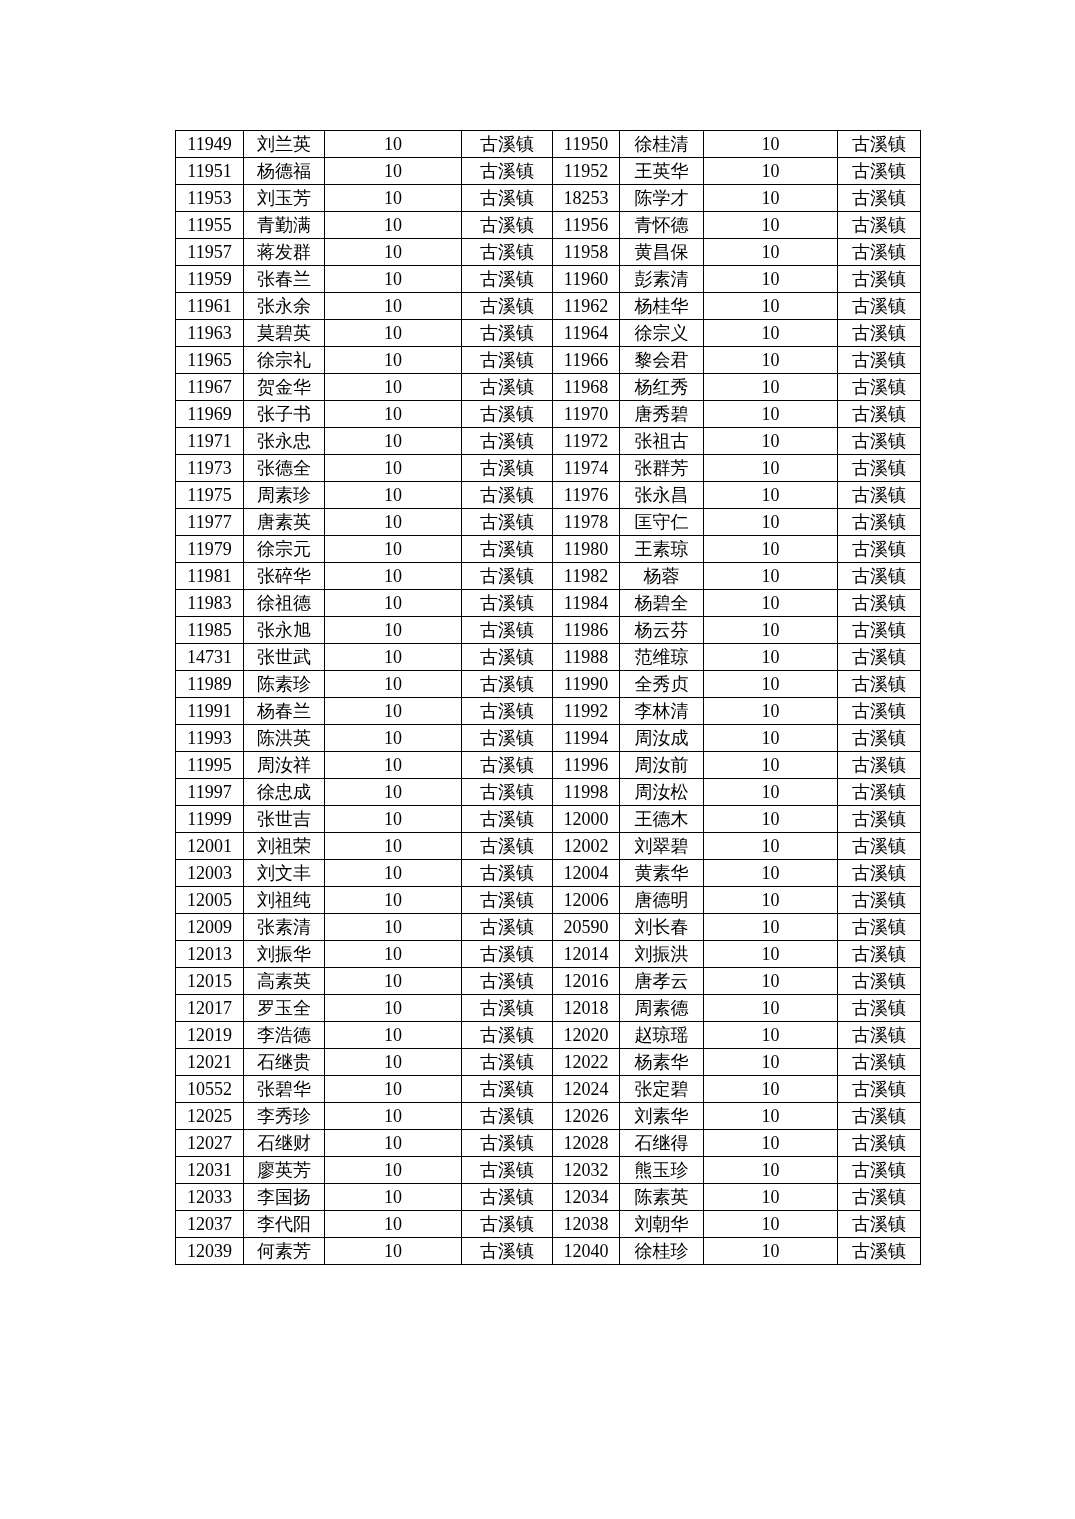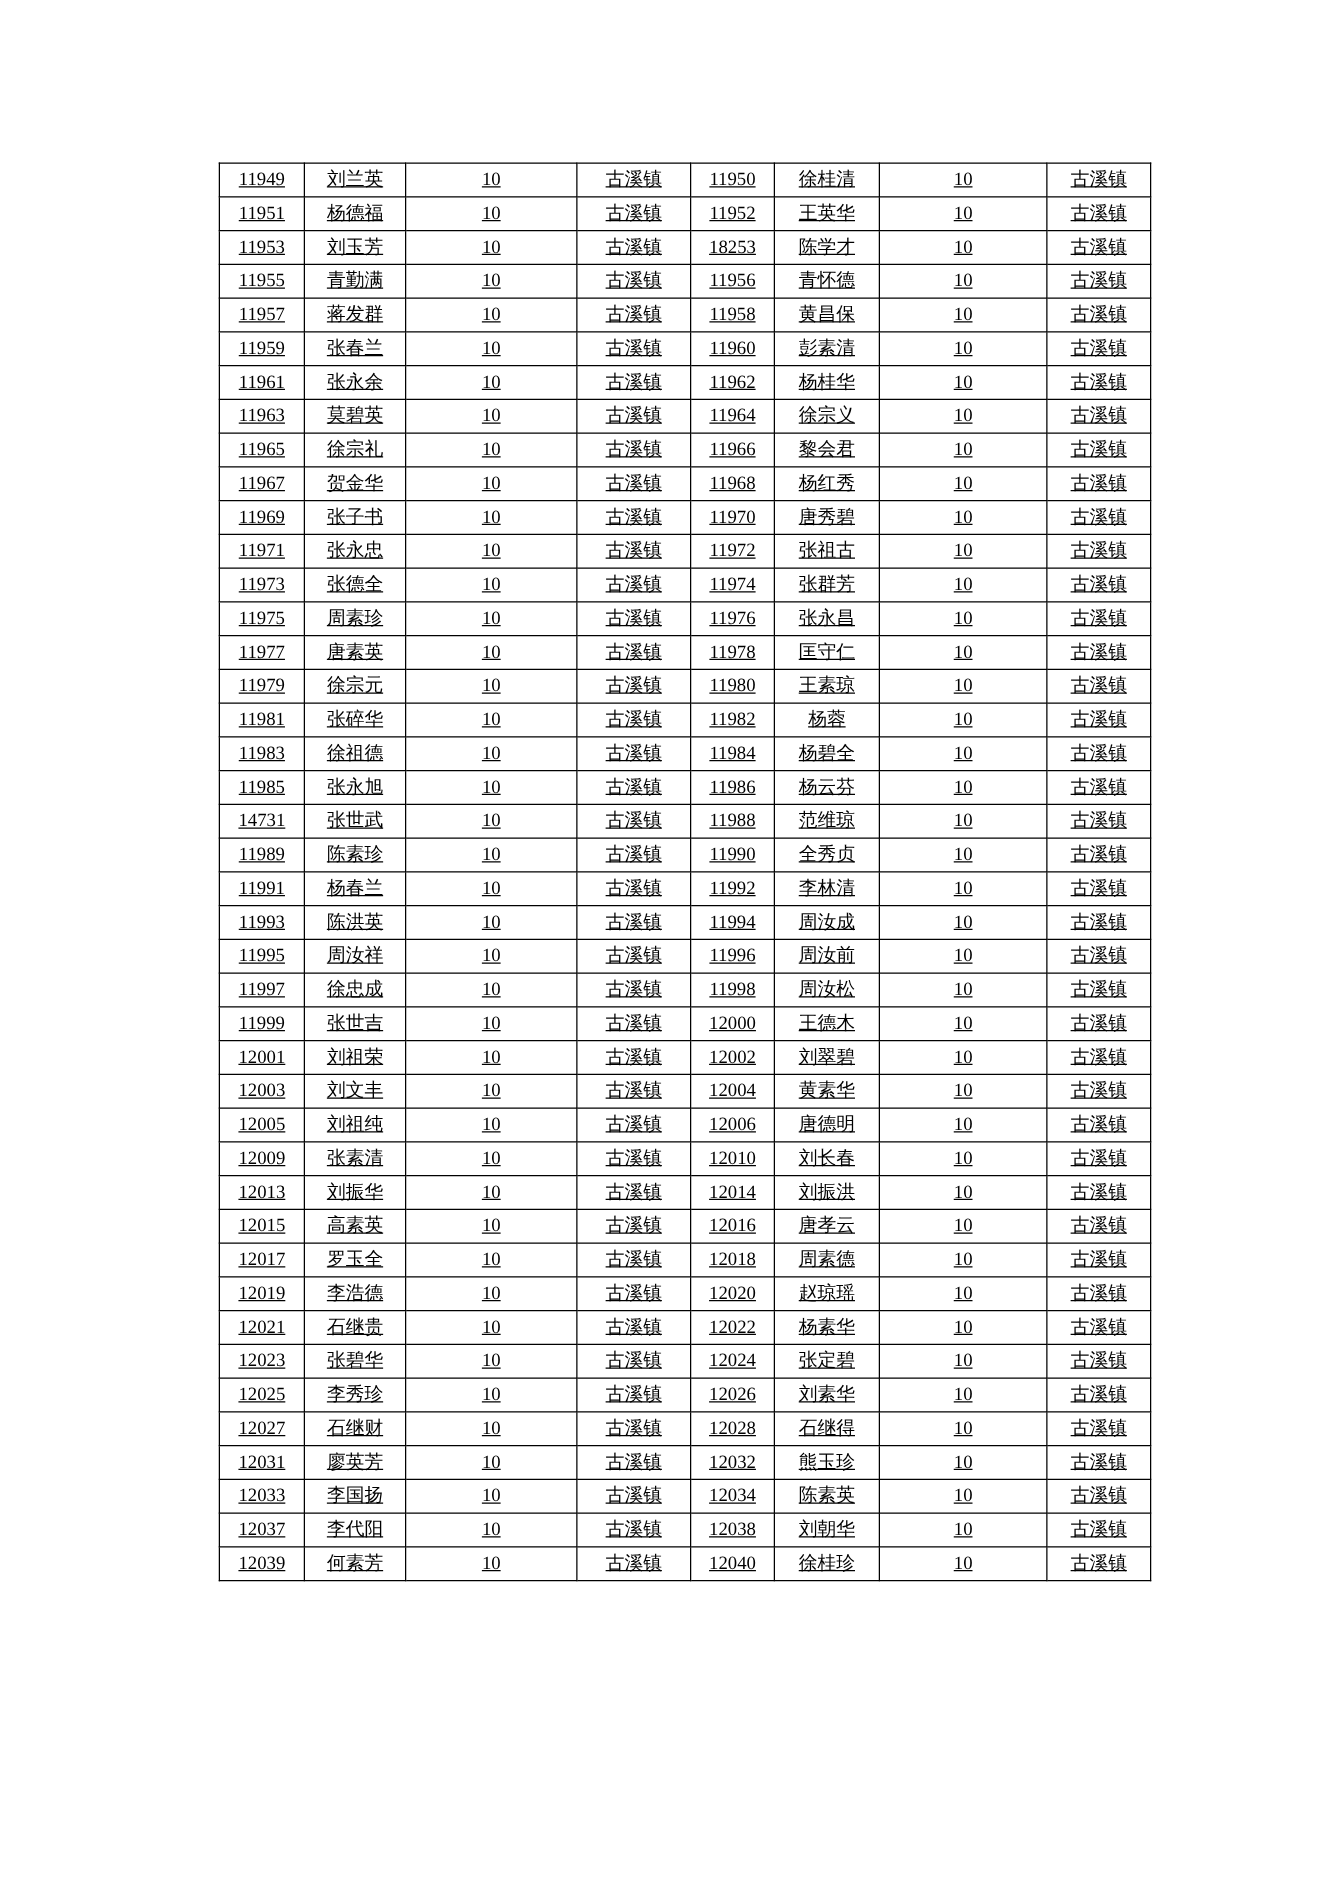--- a/index.html
+++ b/index.html
@@ -21,22 +21,21 @@
     height: 1519px;
     background: #ffffff;
   }
   table.roster {
     position: absolute;
     left: 175px;
     top: 130px;
     width: 715px;
     border-collapse: collapse;
     table-layout: fixed;
-    font-size: 15px;
-    text-decoration: underline;
+    font-size: 18px;
   }
   table.roster td {
     border: 1px solid #000000;
     height: 26px;
     padding: 0 2px;
     text-align: center;
     vertical-align: middle;
     white-space: nowrap;
     overflow: hidden;
     line-height: 26px;
@@ -344,21 +343,21 @@
           <td class="c4">12006</td>
           <td class="c5">唐德明</td>
           <td class="c6">10</td>
           <td class="c7">古溪镇</td>
         </tr>
         <tr>
           <td class="c0">12009</td>
           <td class="c1">张素清</td>
           <td class="c2">10</td>
           <td class="c3">古溪镇</td>
-          <td class="c4">12010</td>
+          <td class="c4">20590</td>
           <td class="c5">刘长春</td>
           <td class="c6">10</td>
           <td class="c7">古溪镇</td>
         </tr>
         <tr>
           <td class="c0">12013</td>
           <td class="c1">刘振华</td>
           <td class="c2">10</td>
           <td class="c3">古溪镇</td>
           <td class="c4">12014</td>
@@ -400,21 +399,21 @@
           <td class="c0">12021</td>
           <td class="c1">石继贵</td>
           <td class="c2">10</td>
           <td class="c3">古溪镇</td>
           <td class="c4">12022</td>
           <td class="c5">杨素华</td>
           <td class="c6">10</td>
           <td class="c7">古溪镇</td>
         </tr>
         <tr>
-          <td class="c0">12023</td>
+          <td class="c0">10552</td>
           <td class="c1">张碧华</td>
           <td class="c2">10</td>
           <td class="c3">古溪镇</td>
           <td class="c4">12024</td>
           <td class="c5">张定碧</td>
           <td class="c6">10</td>
           <td class="c7">古溪镇</td>
         </tr>
         <tr>
           <td class="c0">12025</td>

